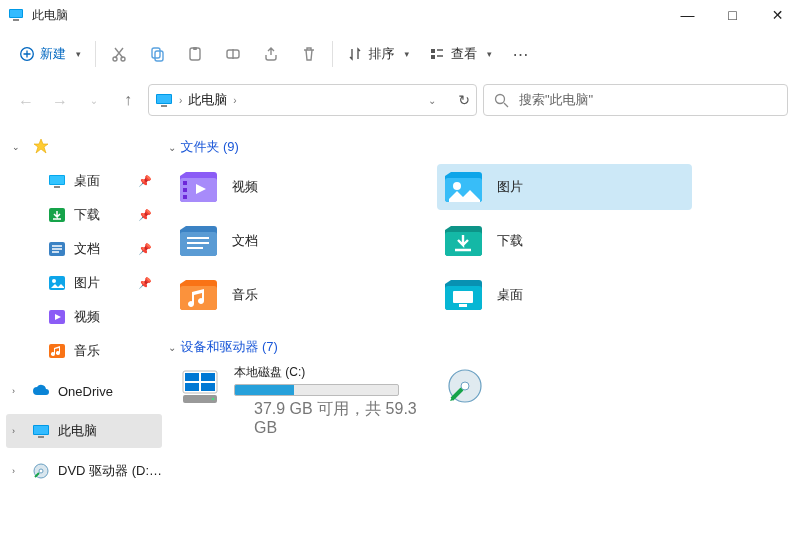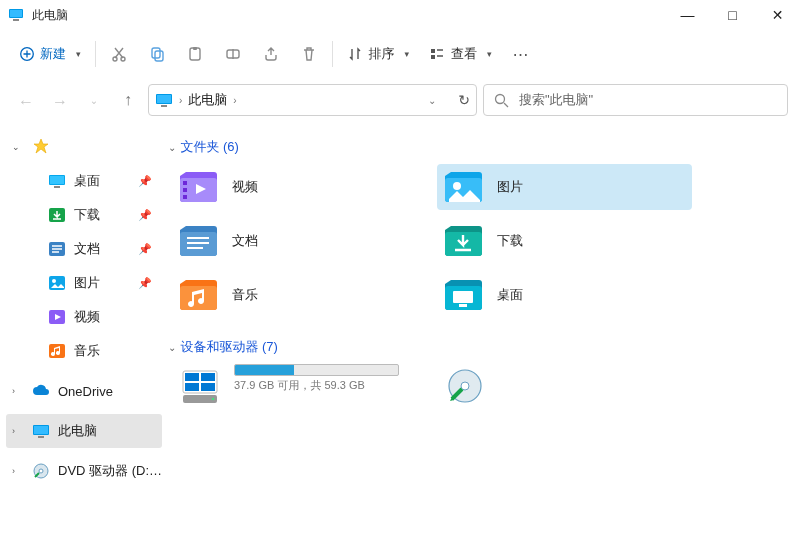--- a/index.html
+++ b/index.html
@@ -46,21 +46,21 @@
 .cell.sel { background:#cce8f7; }
 .cell .fic { width:40px; height:40px; display:flex; align-items:center; justify-content:center; }
 .cell .lbl { font-size:13px; }
 
 .dev { width:255px; display:flex; gap:12px; padding-left:6px; }
 .dev .dic { width:44px; height:44px; display:flex; align-items:center; justify-content:center; }
 .dev .info { flex:1; display:flex; flex-direction:column; gap:3px; }
 .dev .name { font-size:12px; }
 .dev .bar { width:165px; height:12px; border:1px solid #bbb; border-radius:2px; background:#eaeaea; position:relative; overflow:hidden; }
 .dev .fill { height:100%; background:#26a0da; }
-.dev .sub { font-size:11px; color:#777; line-height:1.2; }
+.dev .sub { font-size:16px; color:#777; line-height:1.2;margin-left:20px; }
 
 svg { display:block; }
 </style>
 </head>
 <body>
 
 <div class="titlebar">
   <span class="icon">
     <svg width="16" height="16">
         <rect x="1" y="2" width="14" height="9" rx="1" fill="#0099e6"></rect>
@@ -291,21 +291,21 @@
             <path d="M3 15l4-4" stroke="#16a34a" stroke-width="2"></path>
           </svg>
         </span>
         <span class="lbl">DVD 驱动器 (D:) CPRA_X64FRE_ZH-CN_DV5</span>
       </div>
       <div style="height: 6px;"></div>
     </div>
   <div class="main" id="main">
       <div class="group-hdr">
         <span class="car">⌄</span>
-        <span class="txt">文件夹 (6)</span>
+        <span class="txt">文件夹 (9)</span>
       </div>
       <div class="grid">
         <div class="cell">
           <span class="fic">
             <svg width="42" height="42">
               <path d="M2 10l6-4h28a3 3 0 013 3v24a3 3 0 01-3 3H5a3 3 0 01-3-3z" fill="#8b5cf6"></path>
               <rect x="2" y="12" width="37" height="24" rx="3" fill="#a78bfa"></rect>
               <rect x="5" y="15" width="4" height="4" fill="#6d28d9"></rect>
               <rect x="5" y="22" width="4" height="4" fill="#6d28d9"></rect>
               <rect x="5" y="29" width="4" height="4" fill="#6d28d9"></rect>
@@ -379,20 +379,21 @@
               <rect x="4" y="6" width="34" height="22" rx="2" fill="#fff" stroke="#bbb"></rect>
               <rect x="6" y="8" width="14" height="8" fill="#0078d4"></rect>
               <rect x="22" y="8" width="14" height="8" fill="#0078d4"></rect>
               <rect x="6" y="18" width="14" height="8" fill="#0078d4"></rect>
               <rect x="22" y="18" width="14" height="8" fill="#0078d4"></rect>
               <rect x="4" y="30" width="34" height="8" rx="2" fill="#999"></rect>
               <circle cx="34" cy="34" r="1.3" fill="#4ade80"></circle>
             </svg>
           </span>
           <div class="info">
+            <span class="name">本地磁盘 (C:)</span>
             <div class="bar">
               <div class="fill" style="width:36%"></div>
             </div>
             <span class="sub">37.9 GB 可用，共 59.3 GB</span>
           </div>
         </div>
         <div class="dev">
           <span class="dic">
             <svg width="42" height="42">
               <circle cx="21" cy="21" r="16" fill="#e0eaf0" stroke="#6aa0c2" stroke-width="1.2"></circle>

